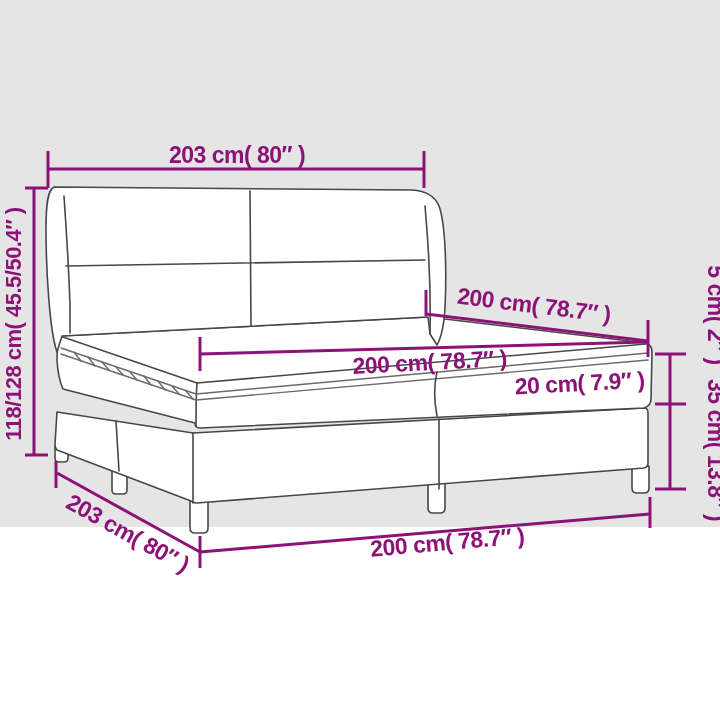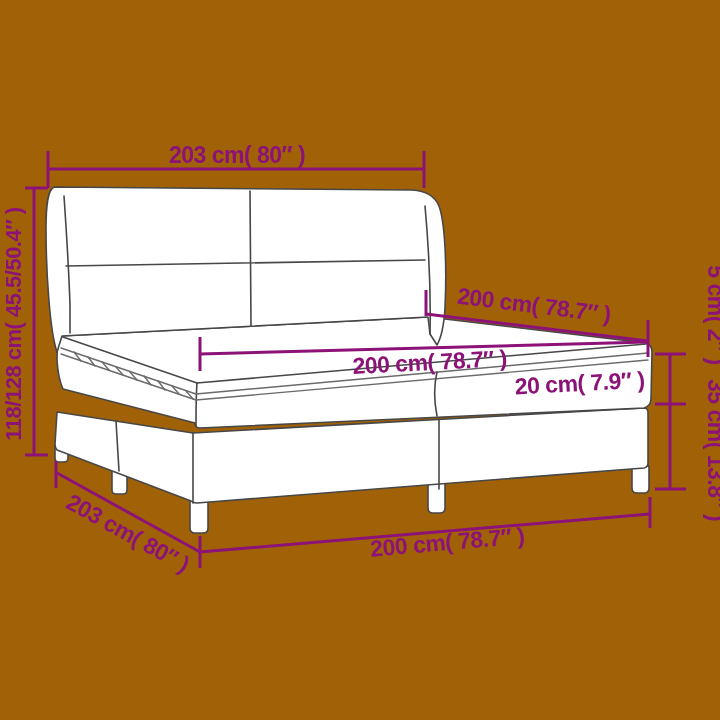--- a/index.html
+++ b/index.html
@@ -7,22 +7,22 @@
     padding: 0;
     background: #ffffff;
     width: 720px;
     height: 720px;
     overflow: hidden;
     font-family: "Liberation Sans", sans-serif;
   }
   #stage {
     position: relative;
     width: 720px;
-    height: 720px;
-    background: #a16207;
+    height: 527px;
+    background: #e5e5e5;
   }
   svg { display: block; }
   .dim-label {
     font-family: "Liberation Sans", "DejaVu Sans", sans-serif;
     font-weight: 700;
     font-size: 23px;
     letter-spacing: -0.5px;
   }
   .dim-label-small { font-size: 22px; }
   .lineart {

